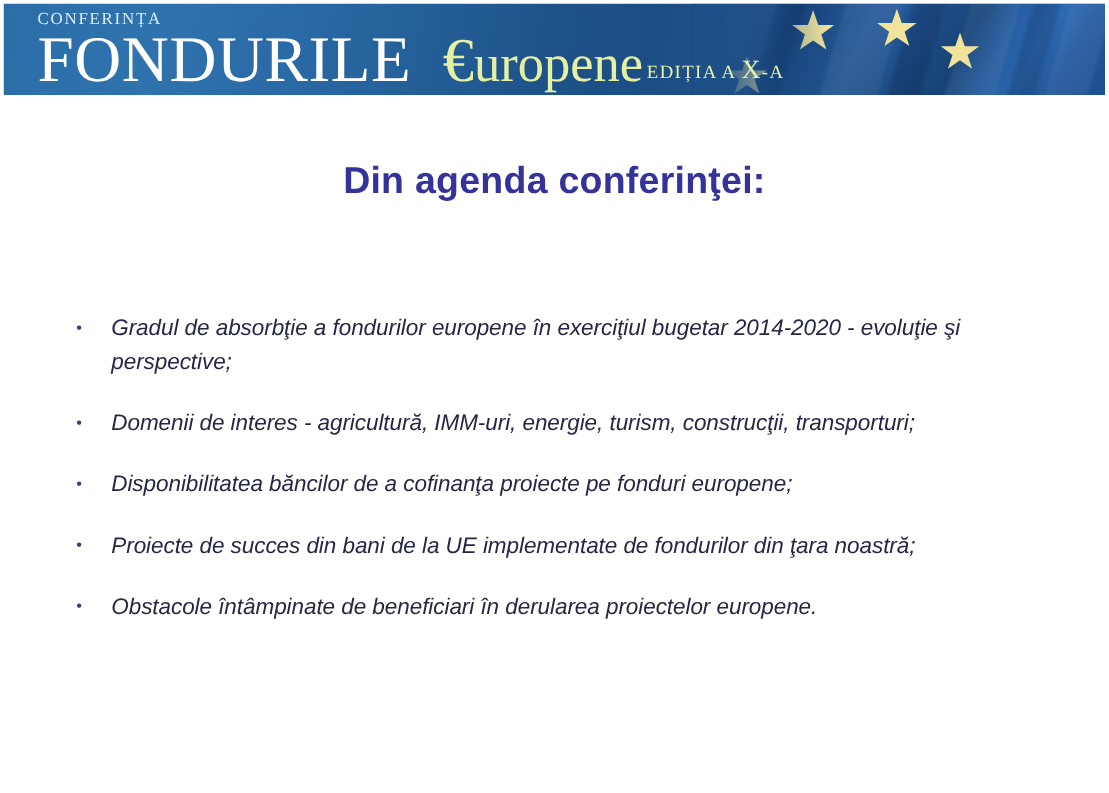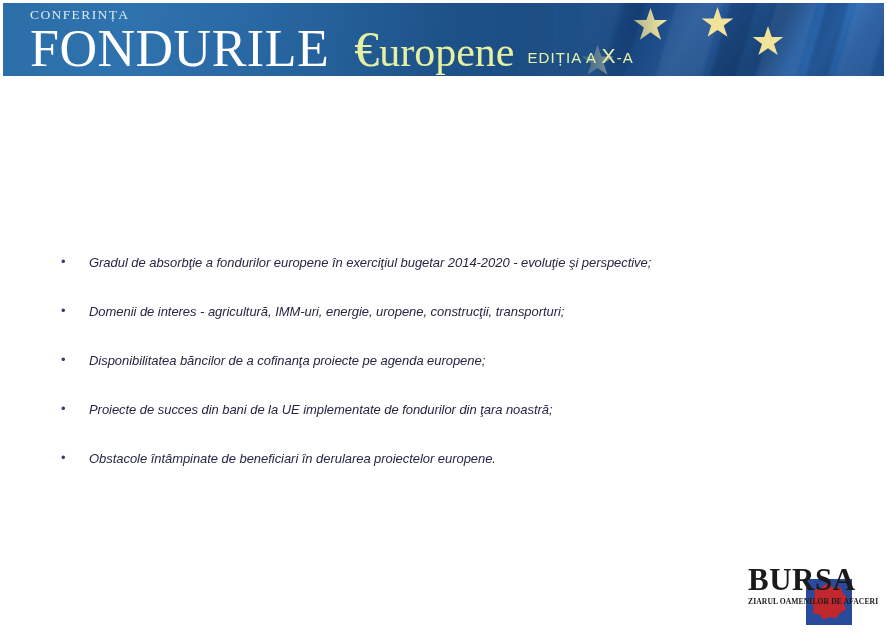--- a/index.html
+++ b/index.html
@@ -131,25 +131,25 @@
     letter-spacing: 0px;
     font-weight: 400;
     margin-left: 25px;
     vertical-align: baseline;
   }
   .euro-sym {
     font-size: 50px;
     line-height: 0;
   }
   .word-editia {
-    font-family: Liberation Sans, sans-serif;
+    font-family: Liberation Serif, serif;
     font-size: 15px;
     color: #e9f3a8;
     letter-spacing: 1.1px;
-    margin-left: 13px;
+    margin-left: 3px;
     vertical-align: baseline;
     position: relative;
     top: -3px;
   }
   .editia-x {
     font-size: 21px;
   }
 
   
   .slide-title {
@@ -187,21 +187,21 @@
     font-size: 13px;
     line-height: 1;
     text-align: left;
     padding-left: 5px;
     box-sizing: border-box;
   }
   .bullet-text {
     flex: 1 1 auto;
     font-family: "Liberation Sans", sans-serif;
     font-style: italic;
-    font-size: 13px;
+    font-size: 18px;
     line-height: 27px;
     color: #262645;
     letter-spacing: -0.05px;
   }
   .bi-0 { margin-bottom: 22px; }
   .bi-1 { margin-bottom: 22px; }
   .bi-2 { margin-bottom: 22px; }
   .bi-3 { margin-bottom: 22px; }
 
   
@@ -284,51 +284,45 @@
     </div>
 
     <div class="header-text">
       <span class="kicker">CONFERINȚA</span>
       <span class="title-row">
         <span class="word-fondurile">FONDURILE</span><span class="word-europene"><span class="euro-sym">€</span><span>uropene</span></span><span class="word-editia"><span>EDIȚIA A </span><span class="editia-x">X</span><span>-A</span></span>
       </span>
     </div>
   </div>
 
+  <div class="slide-title">Din agenda conferinţei:</div>
 
   <div class="bullet-list">
 
     <div class="bullet-item bi-0">
       <div class="bullet-marker">•</div>
       <div class="bullet-text">Gradul de absorbţie a fondurilor europene în exerciţiul bugetar 2014-2020 - evoluţie şi perspective;</div>
     </div>
 
     <div class="bullet-item bi-1">
       <div class="bullet-marker">•</div>
-      <div class="bullet-text">Domenii de interes - agricultură, IMM-uri, energie, uropene, construcţii, transporturi;</div>
+      <div class="bullet-text">Domenii de interes - agricultură, IMM-uri, energie, turism, construcţii, transporturi;</div>
     </div>
 
     <div class="bullet-item bi-2">
       <div class="bullet-marker">•</div>
-      <div class="bullet-text">Disponibilitatea băncilor de a cofinanţa proiecte pe agenda europene;</div>
+      <div class="bullet-text">Disponibilitatea băncilor de a cofinanţa proiecte pe fonduri europene;</div>
     </div>
 
     <div class="bullet-item bi-3">
       <div class="bullet-marker">•</div>
       <div class="bullet-text">Proiecte de succes din bani de la UE implementate de fondurilor din ţara noastră;</div>
     </div>
 
     <div class="bullet-item">
       <div class="bullet-marker">•</div>
       <div class="bullet-text">Obstacole întâmpinate de beneficiari în derularea proiectelor europene.</div>
     </div>
 
   </div>
 
-  <div class="logo-bursa">
-    <div class="logo-mark">
-      <div class="logo-mark-inner"></div>
-    </div>
-    <div class="logo-wordmark">BURSA</div>
-    <div class="logo-tagline">ZIARUL OAMENILOR DE AFACERI</div>
-  </div>
 
 </div>
 
 </body></html>

